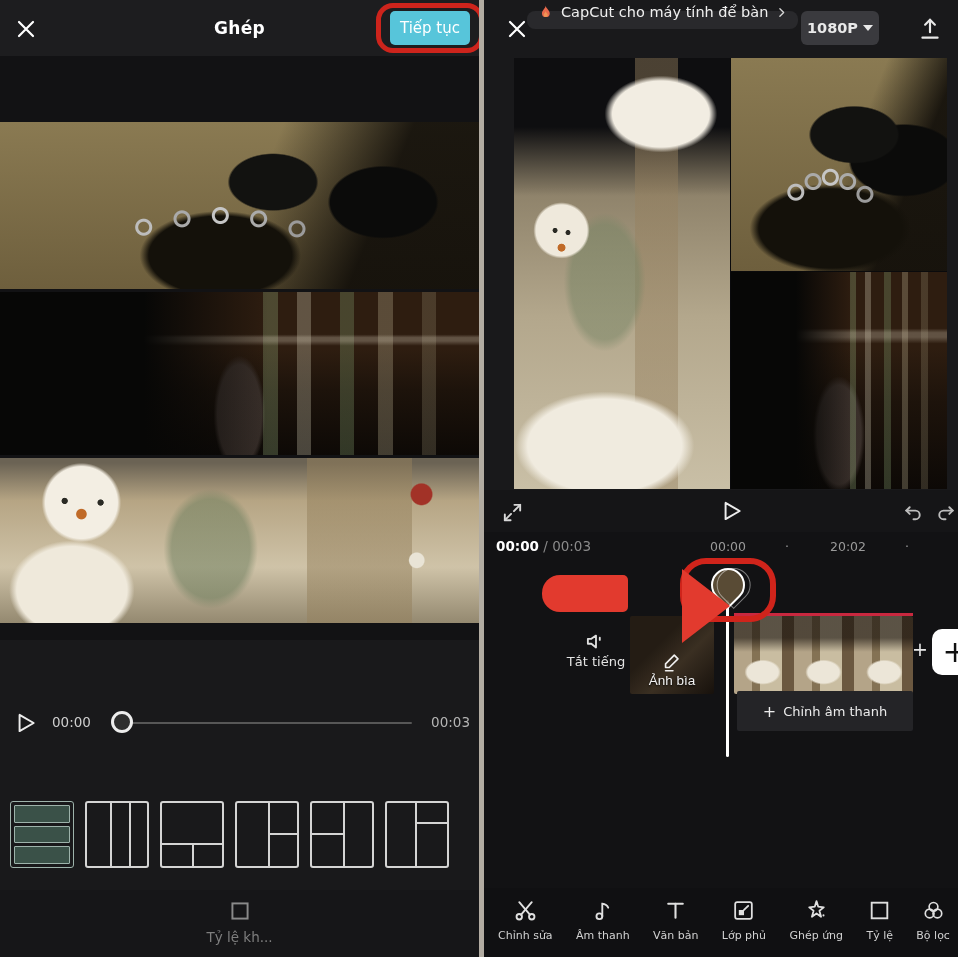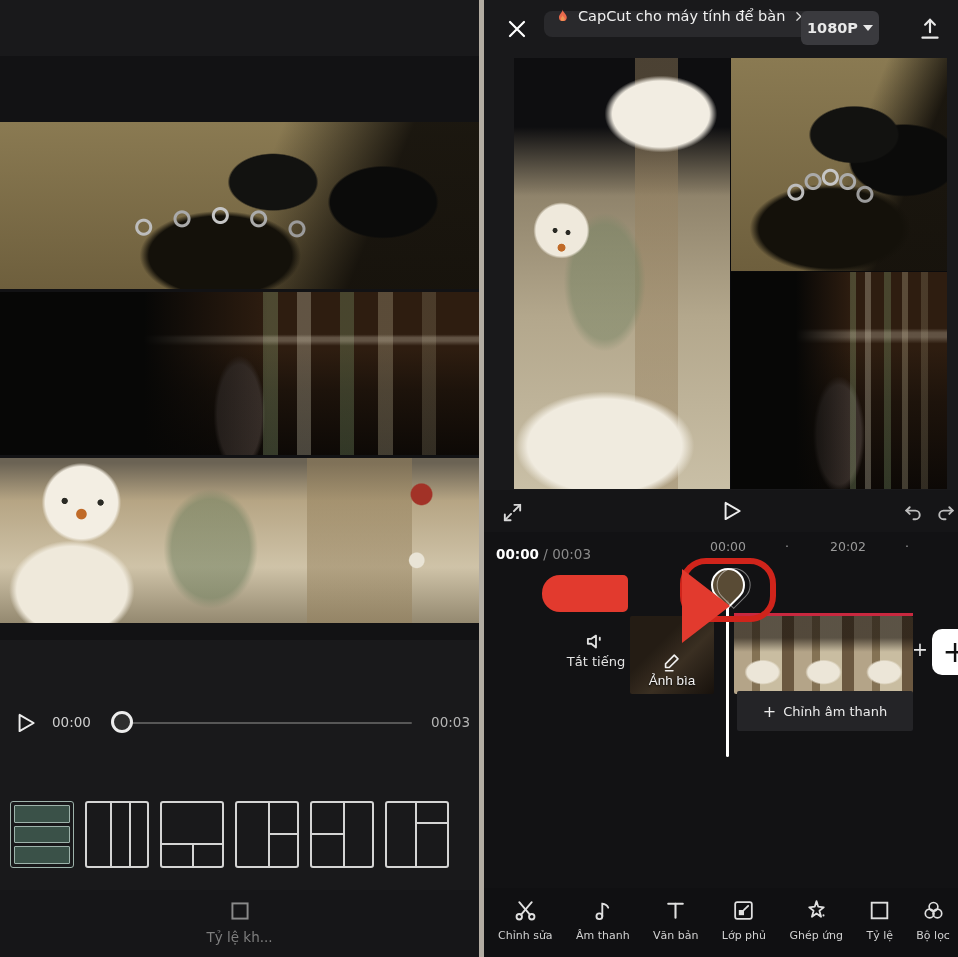--- a/index.html
+++ b/index.html
@@ -100,41 +100,41 @@
   .tab-active .lbl { color:#fff; font-weight:600; }
   .tab-idle .lbl { color:#7e7e7e; }
 
   
   .divider { left:479px; top:0; width:5px; height:957px; background:#b2aca2; }
 
   
   .right-panel { left:484px; top:0; width:474px; height:957px; background:#121214; }
   .right-header { left:484px; top:0; width:474px; height:56px; background:#19191b; }
   .rh-close { position:absolute; left:17px; top:13px; width:32px; height:32px; }
-  .promo-pill { position:absolute; left:60px; top:11px; height:26px; padding:0 10px 16px 10px; background:#29292c;
+  .promo-pill { position:absolute; left:43px; top:11px; height:18px; padding:0 10px 16px 10px; background:#29292c;
                 border:none; border-radius:8px; display:flex; align-items:center; gap:7px; cursor:pointer;
                 color:#f0f0f0; font-size:14.5px; font-weight:500; font-family:inherit; }
   .res-btn { position:absolute; left:317px; top:11px; width:78px; height:34px; background:#3a3a3e; border:none;
              border-radius:6px; color:#e9e9e9; font-size:14.5px; font-weight:600; display:flex; align-items:center;
              justify-content:center; gap:5px; cursor:pointer; font-family:inherit; }
   .caret { width:0; height:0; border-left:5px solid transparent; border-right:5px solid transparent; border-top:6px solid #e9e9e9; }
   .rh-share { position:absolute; left:430px; top:13px; width:32px; height:32px; }
 
   .right-preview { left:484px; top:56px; width:474px; height:434px; background:#19191b; }
   .pv-grid { position:absolute; left:30px; top:2px; width:433px; height:431px; background:#0a0a0c; }
   .pv-cell { position:absolute; }
 
   .controls-row { left:484px; top:490px; width:474px; height:42px; background:#151517; }
   .cr-expand { position:absolute; left:15px; top:9px; width:26px; height:26px; }
   .cr-play { position:absolute; left:233px; top:7px; width:28px; height:28px; }
   .cr-undo { position:absolute; left:416px; top:9px; width:26px; height:26px; }
   .cr-redo { position:absolute; left:448px; top:9px; width:26px; height:26px; }
 
   .ruler { left:484px; top:532px; width:474px; height:30px; }
-  .ruler-time { position:absolute; left:12px; top:14px; font-size:13.5px; color:#8a8a8a; }
+  .ruler-time { position:absolute; left:12px; top:6px; font-size:13.5px; color:#8a8a8a; }
   .ruler-time b { color:#fff; font-weight:700; }
   .ruler-mark { position:absolute; top:7px; transform:translateX(-50%); color:#9a9a9a; font-size:12.5px; }
 
   .timeline { left:484px; top:562px; width:474px; height:326px; }
 
   .arrow-body { position:absolute; left:58px; top:13px; width:86px; height:37px; background:#e23a2e;
                 border-radius:18px 5px 5px 18px; }
   .arrow-head { position:absolute; left:140px; top:-6px; width:0; height:0;
                 border-top:37px solid transparent; border-bottom:37px solid transparent; border-left:48px solid #e23a2e; }
   .pin-ring { position:absolute; left:196px; top:-4px; width:96px; height:64px; border:6px solid #d0241b; border-radius:26px; }
@@ -178,20 +178,32 @@
 
   svg { display:block; }
 </style>
 </head>
 <body>
 
 <div class="app">
 
   <div class="abs left-panel">
 
+    <div class="abs left-header">
+      <button class="icon-btn lh-close">
+        <span>
+          <svg width="24" height="24" viewBox="0 0 24 24">
+              <path d="M5 5 L19 19 M19 5 L5 19" stroke="#fff" stroke-width="2.2" stroke-linecap="round"></path>
+            </svg>
+        </span>
+      </button>
+      <div class="lh-title">Ghép</div>
+      <button class="continue-btn">Tiếp tục</button>
+      <div class="continue-ring"></div>
+    </div>
 
     <div class="abs left-preview">
       <div class="photo ph-boots" style="top:66px; height:167px;"></div>
       <div class="photo ph-bar" style="top:236px; height:163px;"></div>
       <div class="photo ph-snowman" style="top:402px; height:165px;"></div>
     </div>
 
     <div class="abs left-playbar">
       <button class="icon-btn lp-play">
         <span>

